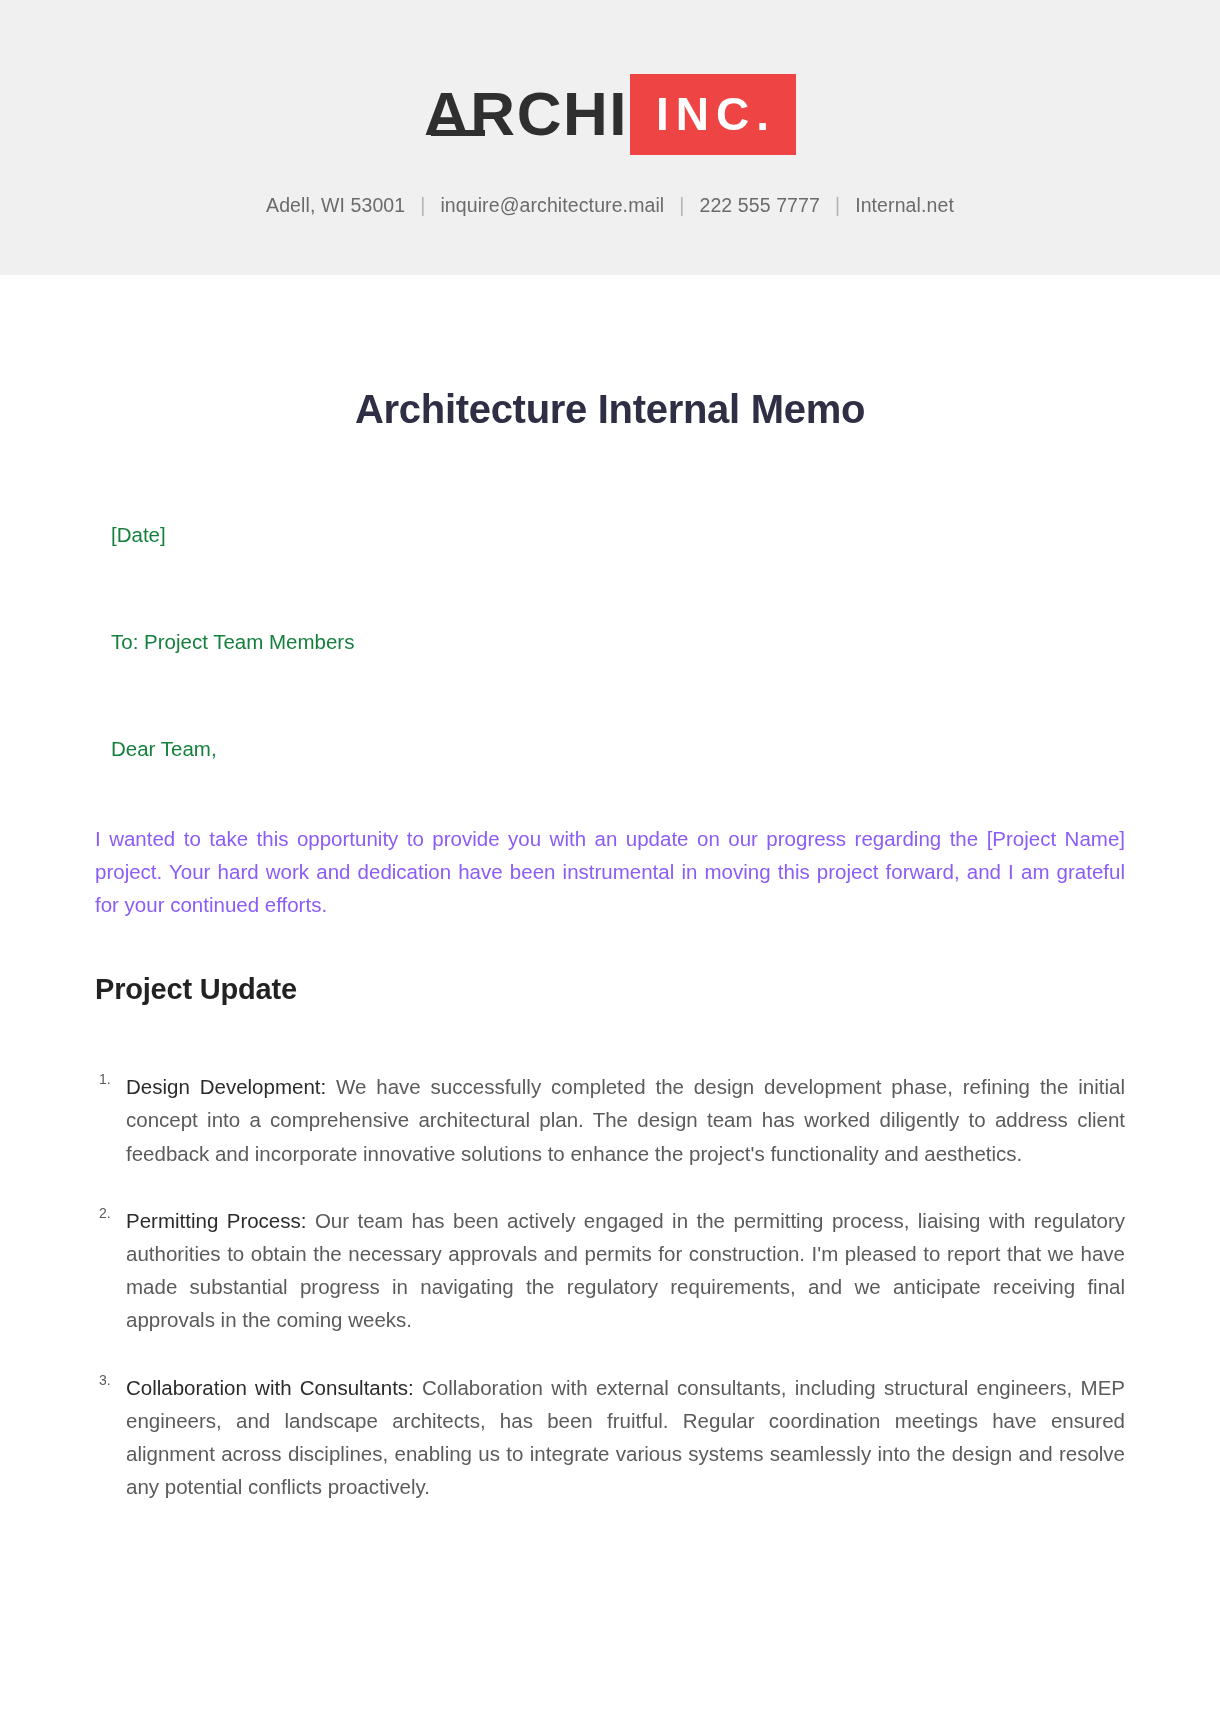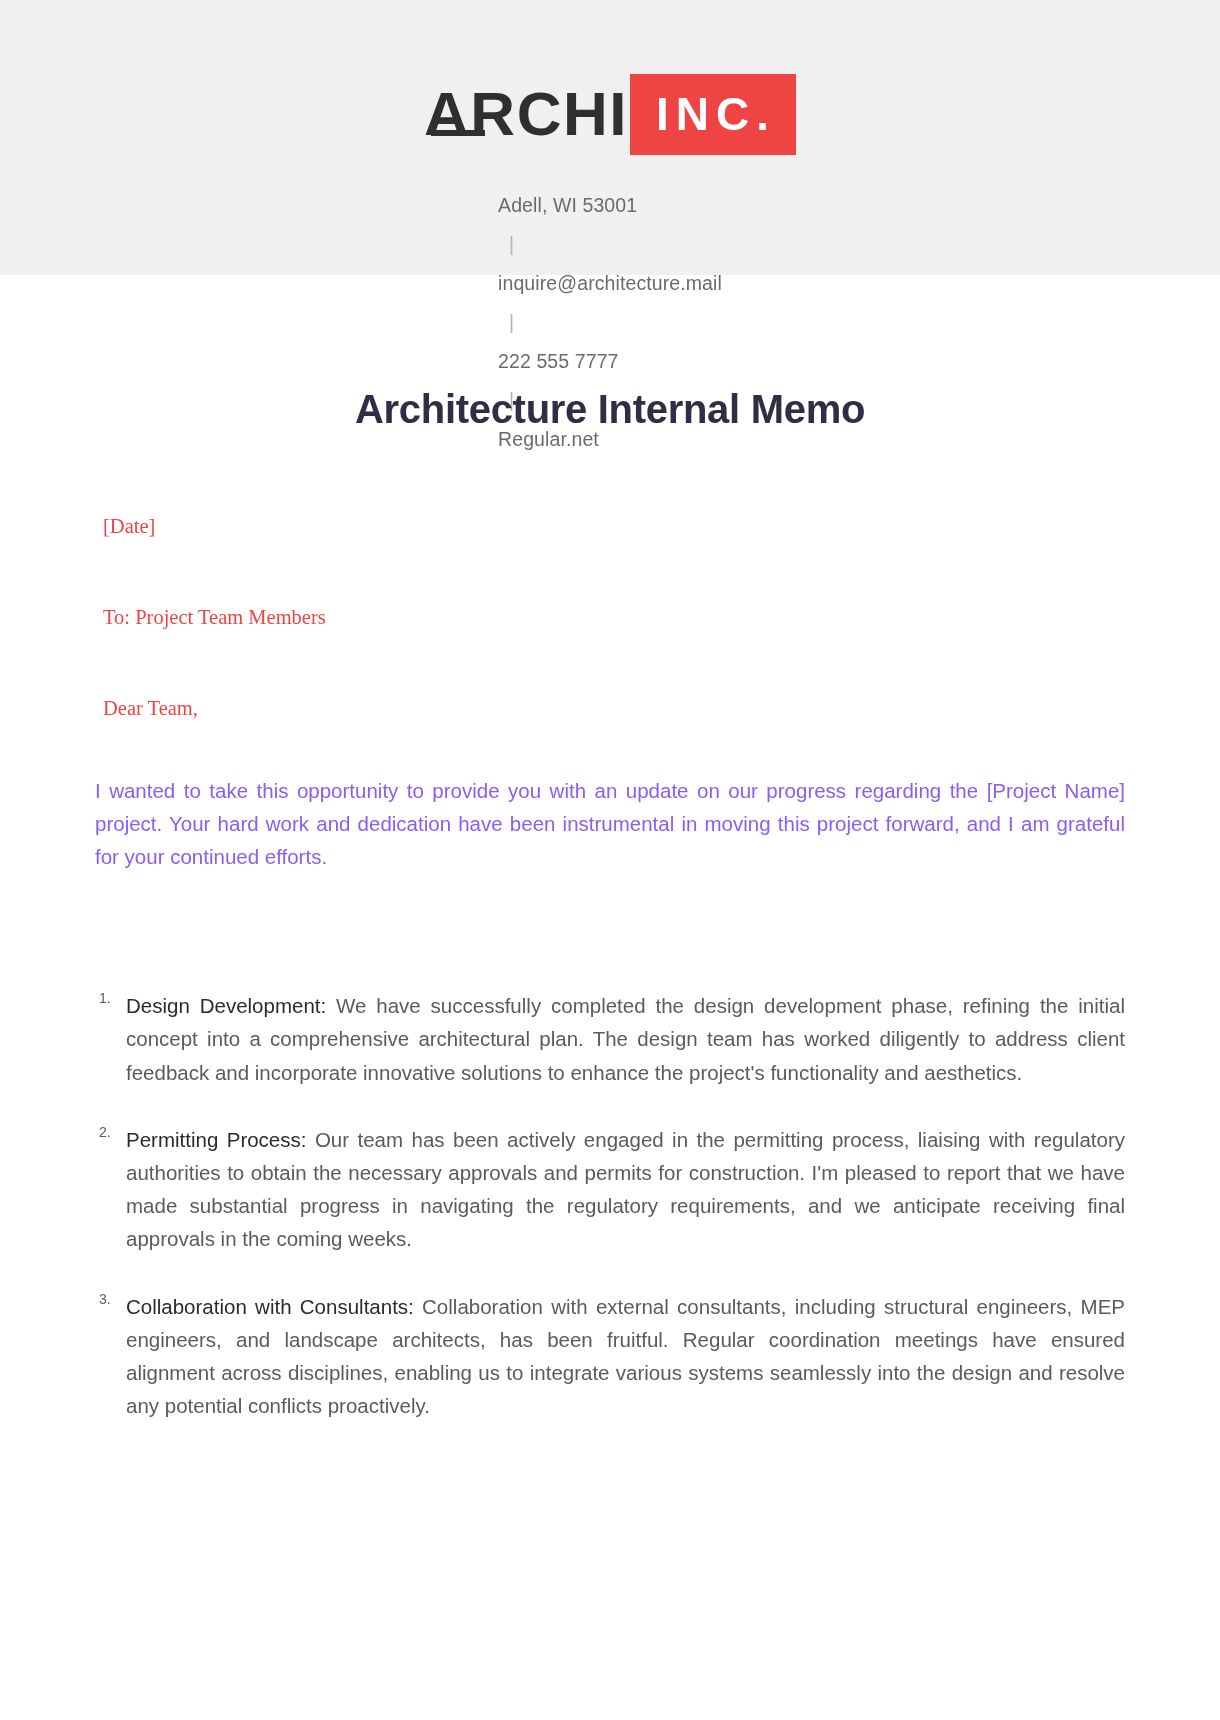--- a/index.html
+++ b/index.html
@@ -67,22 +67,21 @@
     box-sizing: border-box;
   }
 
   .contact-line {
     margin-top: 44px;
     font-size: 19.5px;
     color: #6b6b6b;
     letter-spacing: 0.1px;
     display: flex;
     align-items: flex-start;
-    gap: 16px;
-    flex-direction: column;
+    gap: 4px;
   }
   .contact-line .sep {
     color: #b4b4b4;
     padding: 0 11px;
     font-weight: 300;
   }
 
   
   .doc {
     box-sizing: border-box;
@@ -104,23 +103,22 @@
     font-size: 20.5px;
     line-height: 1.62;
     color: #8b5cf6;
     text-align: justify;
     margin: 0;
   }
 
   .meta-line {
     font-size: 20.5px;
     line-height: 1.62;
-    color: #ef4444;
-    margin: 8px;
-    font-family: Liberation Serif, serif;
+    color: #15803d;
+    margin: 16px;
   }
 
   .gap-1 { height: 62px; }
   .gap-2 { height: 42px; }
   .gap-3 { height: 40px; }
   .gap-4 { height: 52px; }
   .gap-5 { height: 30px; }
   .gap-6 { height: 34px; }
 
   .section-heading {
@@ -173,21 +171,21 @@
     <span class="logo-badge">INC.</span>
   </div>
 
   <div class="contact-line">
     <span>Adell, WI 53001</span>
     <span class="sep">|</span>
     <span>inquire@architecture.mail</span>
     <span class="sep">|</span>
     <span>222 555 7777</span>
     <span class="sep">|</span>
-    <span>Regular.net</span>
+    <span>Internal.net</span>
   </div>
 
 </header>
 
 <main class="doc">
 
   <h1 class="doc-title">Architecture Internal Memo</h1>
 
   <div class="gap-1"></div>
 
@@ -200,20 +198,21 @@
   <div class="gap-2"></div>
 
   <p class="meta-line">Dear Team,</p>
 
   <div class="gap-3"></div>
 
   <p class="para">I wanted to take this opportunity to provide you with an update on our progress regarding the [Project Name] project. Your hard work and dedication have been instrumental in moving this project forward, and I am grateful for your continued efforts.</p>
 
   <div class="gap-4"></div>
 
+  <h2 class="section-heading">Project Update</h2>
 
   <div class="gap-5"></div>
 
 
   <div class="gap-6"></div>
 
   <ol class="memo-list">
     <li>
       <b>Design Development:</b><span> We have successfully completed the design development phase, refining the initial concept into a comprehensive architectural plan. The design team has worked diligently to address client feedback and incorporate innovative solutions to enhance the project's functionality and aesthetics.</span>
     </li>

